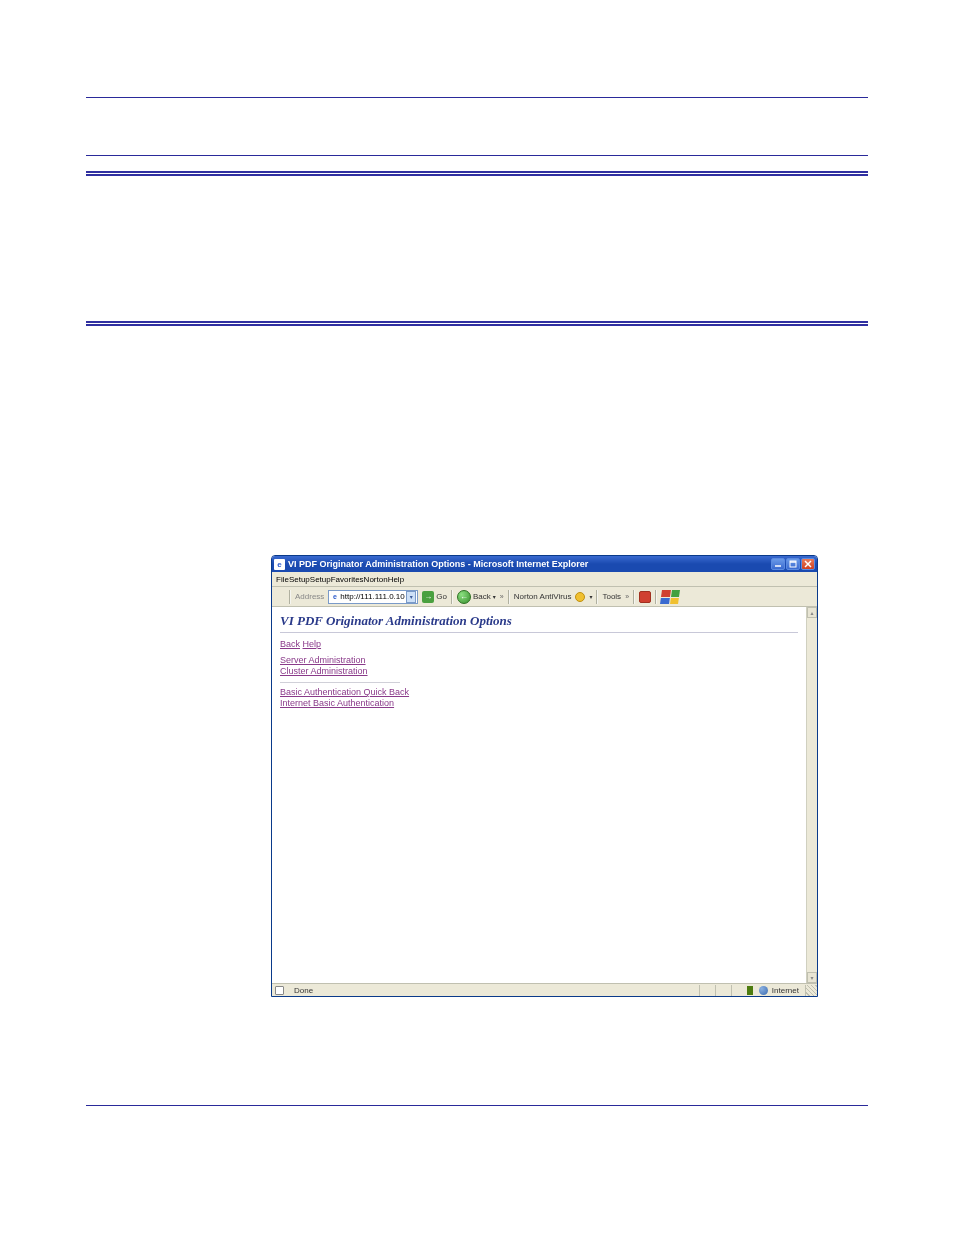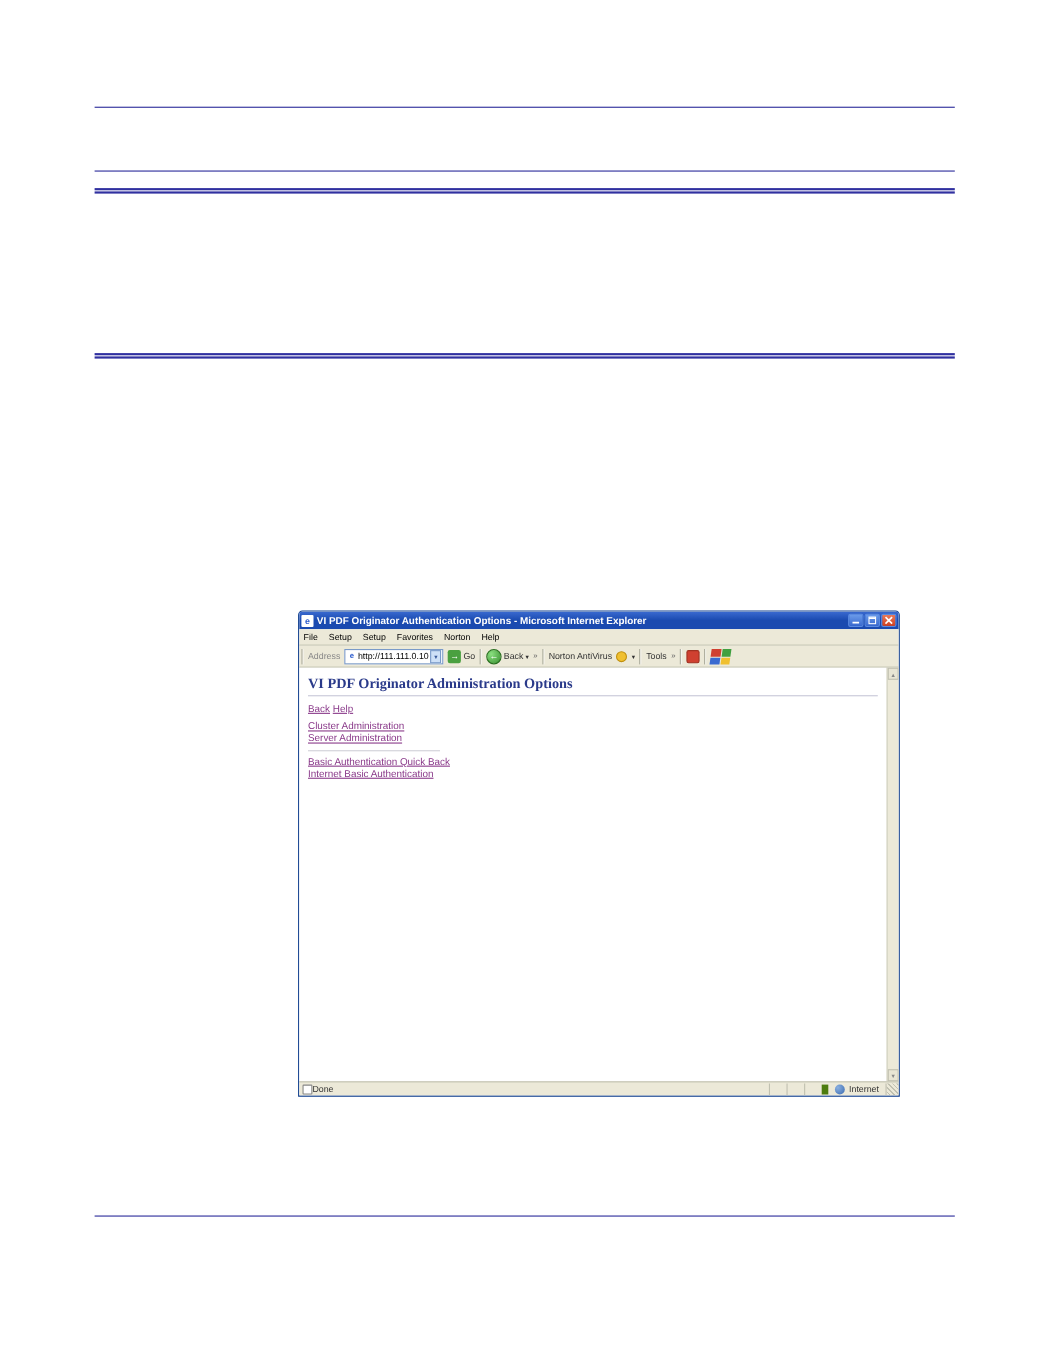--- a/index.html
+++ b/index.html
@@ -80,31 +80,30 @@
 .win-btn.min { background: linear-gradient(#6a9ae8,#3a6ad0); }
 .win-btn.max { background: linear-gradient(#6a9ae8,#3a6ad0); }
 .win-btn.close { background: linear-gradient(#e87a5a,#d04020); }
 .menubar {
   height: 15px;
   background: #ece9d8;
   border-bottom: 1px solid #c0c0b0;
   display: flex;
   align-items: center;
   padding: 0 4px;
-  gap: 10px;
   font-size: 8px;
   color: #000;
 }
 .toolbar {
   height: 20px;
   background: #ece9d8;
   border-bottom: 1px solid #c0c0b0;
   display: flex;
   align-items: center;
-  padding: 0 2px;
+  padding: 0 17px;
   gap: 4px;
   font-size: 8px;
   color: #333;
 }
 .toolbar-sep {
   width: 2px;
   height: 14px;
   border-left: 1px solid #b0b0a0;
   border-right: 1px solid #f5f5f0;
 }
@@ -227,20 +226,21 @@
   display: flex;
   align-items: center;
   justify-content: center;
   font-size: 6px;
   color: #888;
 }
 .scroll-arrow.up { position: absolute; top: 0; left: 0; right: 0; }
 .scroll-arrow.down { position: absolute; bottom: 0; left: 0; right: 0; }
 .page-title {
   font-family: Georgia, 'Times New Roman', serif;
+  font-style: italic;
   font-weight: bold;
   font-size: 13px;
   color: #2a3a8a;
   margin-bottom: 3px;
 }
 .title-underline {
   height: 1px;
   background: #c8c8d8;
   margin-bottom: 6px;
 }
@@ -268,21 +268,21 @@
   border-top: 1px solid #c0c0b0;
   display: flex;
   align-items: center;
   font-size: 8px;
   color: #333;
 }
 .status-left {
   flex: 1;
   display: flex;
   align-items: center;
-  gap: 0;
+  gap: 10px;
   padding: 0 3px;
 }
 .status-icon {
   width: 9px;
   height: 9px;
   background: #fff;
   border: 1px solid #888;
   border-radius: 1px;
 }
 .status-sect {
@@ -317,21 +317,21 @@
 <div class="horiz-line thin" style="top:155px"></div>
 <div class="thick-double" style="top:171px"></div>
 <div class="thick-double" style="top:321px"></div>
 <div class="horiz-line thin" style="top:1105px"></div>
 
 <div class="ie-window">
 
   <div class="titlebar">
     <div class="titlebar-left">
       <span class="ie-icon">e</span>
-      <span>VI PDF Originator Authentication Options - Microsoft Internet Explorer</span>
+      <span>VI PDF Originator Administration Options - Microsoft Internet Explorer</span>
     </div>
     <div class="win-buttons">
       <span class="win-btn min">
           <svg width="8" height="8">
             <line x1="1" y1="6" x2="7" y2="6" stroke="#fff" stroke-width="1.5"></line>
           </svg>
         </span>
       <span class="win-btn max">
           <svg width="8" height="8">
             <rect x="1" y="1" width="6" height="6" fill="none" stroke="#fff" stroke-width="1"></rect>
@@ -395,22 +395,22 @@
 
   <div class="content-area">
     <div class="page-title">VI PDF Originator Administration Options</div>
     <div class="title-underline"></div>
     <div class="link-row">
       <span class="link">Back</span>
       <span> </span>
       <span class="link">Help</span>
     </div>
     <div class="link-group">
+      <div class="link-row"><span class="link">Server Administration</span></div>
       <div class="link-row"><span class="link">Cluster Administration</span></div>
-      <div class="link-row"><span class="link">Server Administration</span></div>
     </div>
     <div class="group-sep"></div>
     <div class="link-row"><span class="link">Basic Authentication Quick Back</span></div>
     <div class="link-row"><span class="link">Internet Basic Authentication</span></div>
   </div>
 
   <div class="scrollbar-v">
     <div class="scroll-arrow up">▴</div>
     <div class="scroll-arrow down">▾</div>
   </div>

